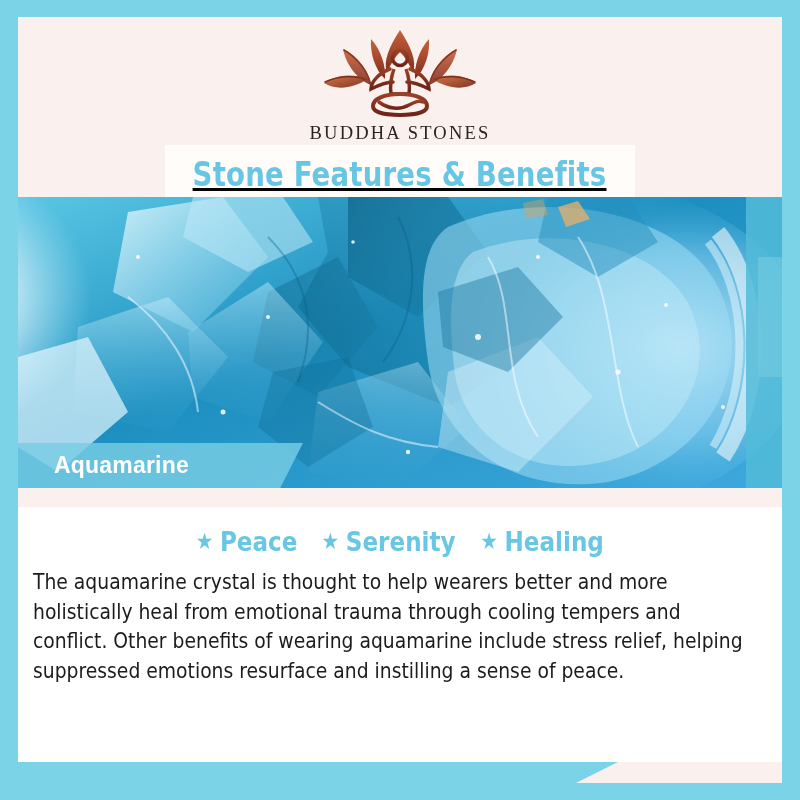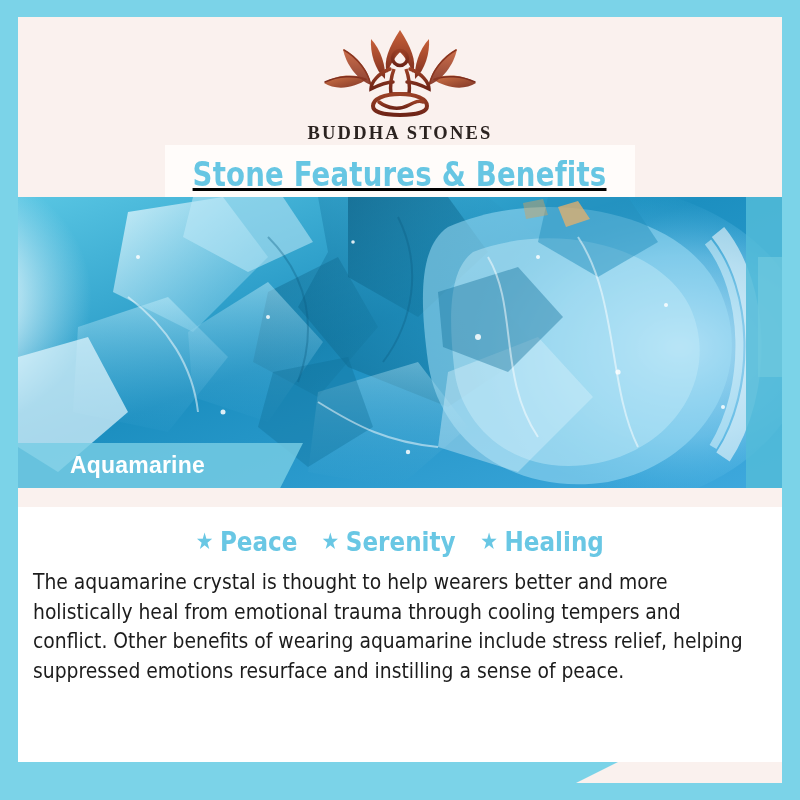--- a/index.html
+++ b/index.html
@@ -49,21 +49,21 @@
     width: 170px;
     height: 92px;
   }
   .logo-text {
     display: block;
     margin-top: 4px;
     font-family: "Liberation Serif", serif;
     font-size: 18.5px;
     letter-spacing: 2.2px;
     color: #2b2320;
-    font-weight: 700;
+    font-weight: 400;
   }
 
   
   .title-banner {
     position: absolute;
     left: 147px;
     top: 128px;
     width: 470px;
     height: 59px;
     background: #FFFCFA;
@@ -106,21 +106,21 @@
     left: 0;
     bottom: 0;
     height: 45px;
     width: 285px;
     background: rgba(120, 205, 228, 0.82);
     clip-path: polygon(0 0, 100% 0, 92% 100%, 0 100%);
     display: flex;
     align-items: center;
   }
   .stone-tag .stone-name {
-    margin-left: 52px;
+    margin-left: 36px;
     color: #ffffff;
     font-size: 23px;
     font-weight: 700;
     letter-spacing: 0.2px;
   }
 
   
   .content-panel {
     position: absolute;
     left: 0;

